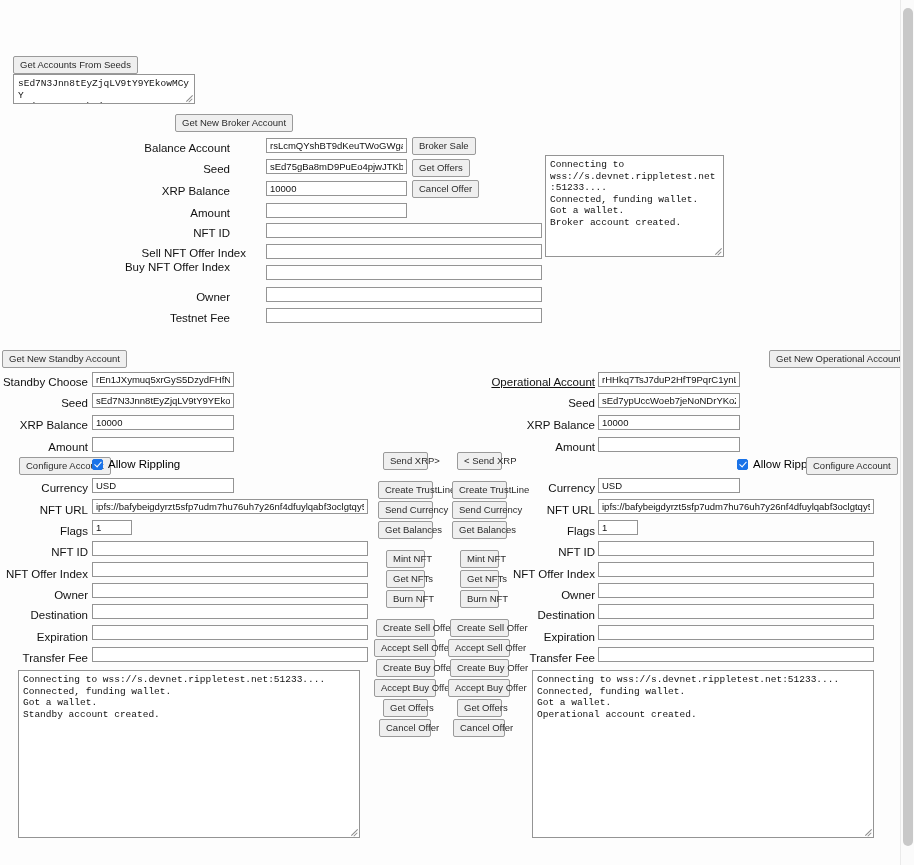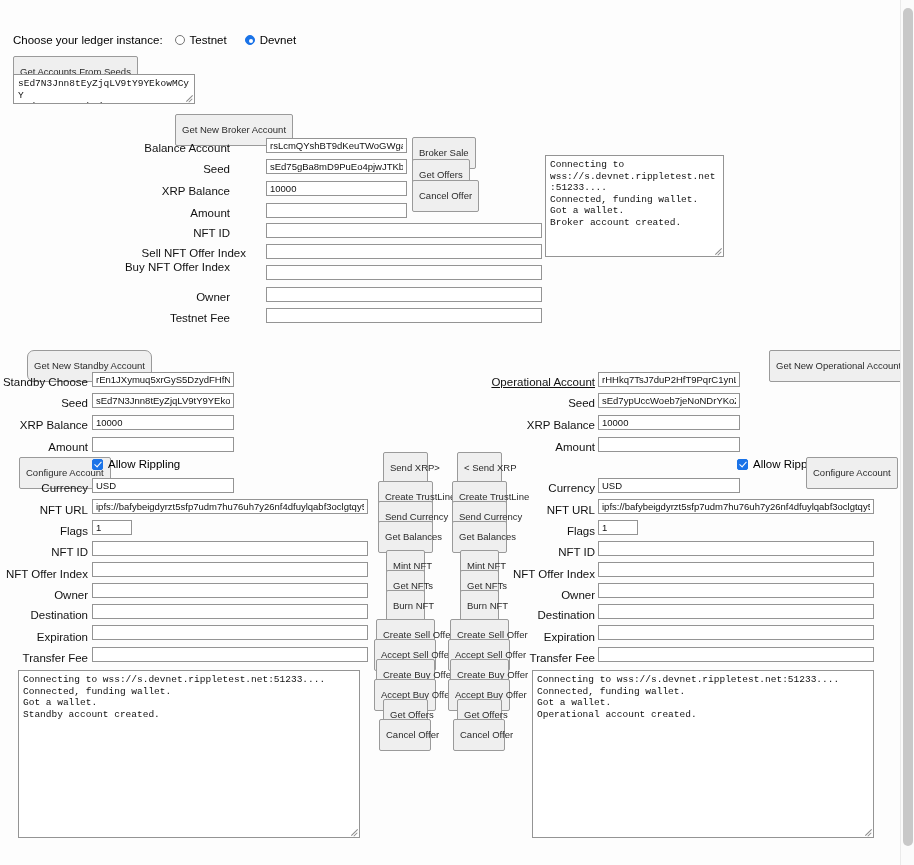--- a/index.html
+++ b/index.html
@@ -66,21 +66,21 @@
   }
   .radio-wrap span { font-size: 11.5px; }
 
   button.btn {
     font-family: "Liberation Sans", sans-serif;
     font-size: 9.5px;
     color: #2b2b2b;
     background: #efefef;
     border: 1px solid #9a9a9a;
     border-radius: 2px;
-    padding: 9px 6px;
+    padding: 2px 6px;
     line-height: 12px;
     cursor: pointer;
     white-space: nowrap;
   }
 
   input.f, textarea.t {
     font-family: "Liberation Sans", sans-serif;
     font-size: 9.5px;
     color: #111;
     border: 1px solid #949494;
@@ -141,31 +141,20 @@
   }
   .resize-grip::before { width: 9px; left: 0; top: 5px; transform: rotate(-45deg); }
   .resize-grip::after  { width: 5px; left: 3px; top: 7px; transform: rotate(-45deg); }
 </style>
 </head>
 <body>
 
 <div class="page">
 
 
-  <div class="ledger-row">
-    <span class="lbl">Choose your ledger instance:</span>
-    <label class="radio-wrap">
-      <span class="radio"></span>
-      <span>Testnet</span>
-    </label>
-    <label class="radio-wrap">
-      <span class="radio checked"></span>
-      <span>Devnet</span>
-    </label>
-  </div>
 
   <button class="btn abs" style="left:13px; top:56px;">Get Accounts From Seeds</button>
 
   <textarea class="mono abs" style="left: 13px; top: 74px; width: 182px; height: 30px;" spellcheck="false">sEd7N3Jnn8tEyZjqLV9tY9YEkowMCyY
 sEd7ypUccMoeb7jeNoNDrYKoZ1TL33B
 sEd75gBa8mD9PuEo4pjwJTKbg4TCufY</textarea>
   <span class="resize-grip" style="left:185px; top:93px;"></span>
 
   <button class="btn abs" style="left:175px; top:114px;">Get New Broker Account</button>
 
@@ -193,21 +182,21 @@
   <button class="btn abs" style="left:412px; top:159px;">Get Offers</button>
   <button class="btn abs" style="left:412px; top:180px;">Cancel Offer</button>
 
   <textarea class="mono abs" style="left: 545px; top: 155px; width: 179px; height: 102px;" spellcheck="false">Connecting to
 wss://s.devnet.rippletest.net:51233....
 Connected, funding wallet.
 Got a wallet.
 Broker account created.</textarea>
   <span class="resize-grip" style="left:714px; top:246px;"></span>
 
-  <button class="btn abs" style="left:27px; top:350px;border-radius:7px;">Get New Standby Account</button>
+  <button class="btn abs" style="left:2px; top:350px;">Get New Standby Account</button>
 
   <span class="lbl-r" style="left:0px; top:375px; width:88px;">Standby Choose</span>
   <input class="f abs" style="left: 92px; top: 372px; width: 142px; height: 15px;" value="rEn1JXymuq5xrGyS5DzydFHfNEjtTmufZF">
 
   <span class="lbl-r" style="left:0px; top:396px; width:88px;">Seed</span>
   <input class="f abs" style="left: 92px; top: 393px; width: 142px; height: 15px;" value="sEd7N3Jnn8tEyZjqLV9tY9YEkowMCyY">
 
   <span class="lbl-r" style="left:0px; top:418px; width:88px;">XRP Balance</span>
   <input class="f abs" style="left: 92px; top: 415px; width: 142px; height: 15px;" value="10000">
 

